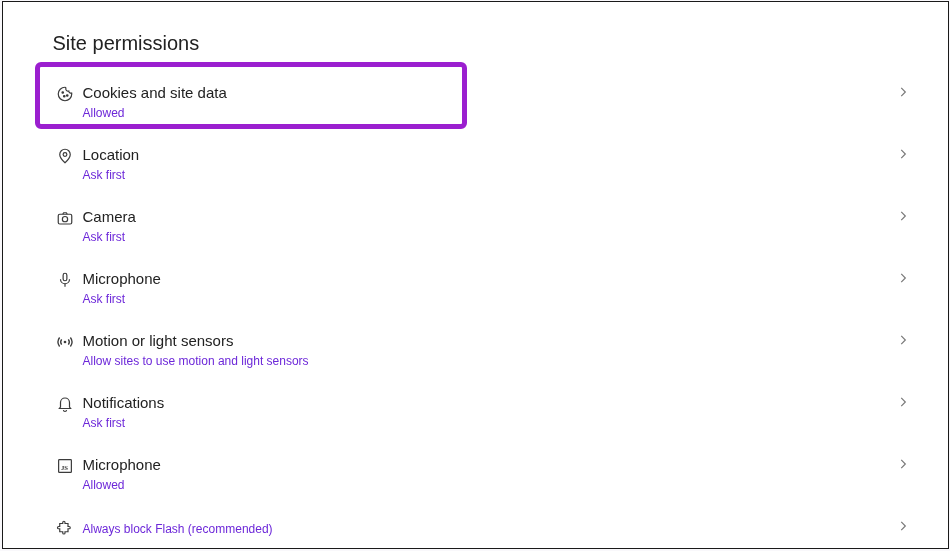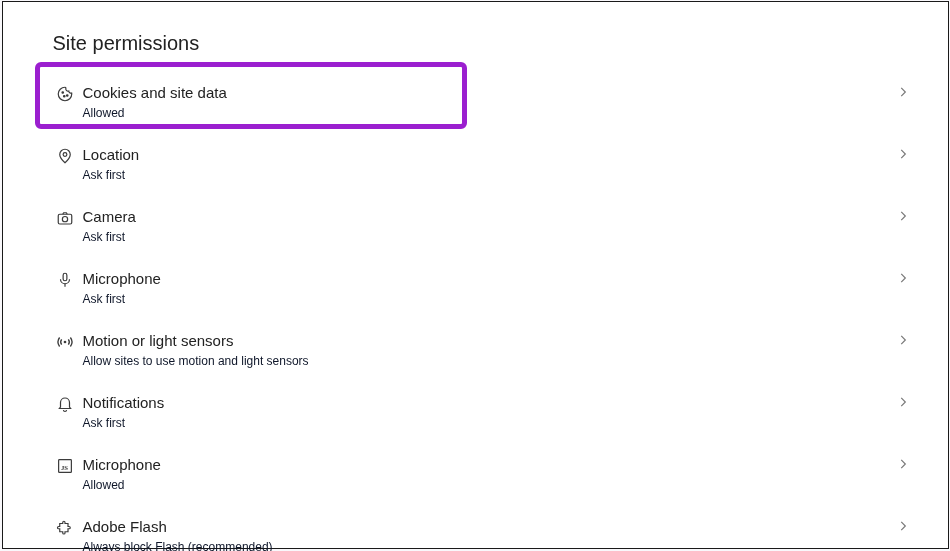--- a/index.html
+++ b/index.html
@@ -56,21 +56,21 @@
       min-width: 0;
     }
     .title {
       font-size: 15px;
       color: #222;
       font-weight: 400;
       line-height: 1.2;
     }
     .sub {
       font-size: 12px;
-      color: #0f172a;
+      color: #6d28d9;
       margin-top: 4px;
     }
     .chevron {
       position: absolute;
       right: -42px;
       top: 11px;
     }
     .chevron svg { stroke: #777; }
     .highlight-box {
       position: absolute;
@@ -224,21 +224,20 @@
       </span>
     </div>
 
     <div class="row">
       <span class="icon-wrap">
         <svg width="18" height="18" viewBox="0 0 24 24" fill="none" stroke-width="1.6">
           <path d="M5 6h4V4.5a1.5 1.5 0 1 1 3 0V6h4v4h1.5a1.5 1.5 0 1 1 0 3H16v4h-4v1.5a1.5 1.5 0 1 1-3 0V17H5v-4H3.5a1.5 1.5 0 1 1 0-3H5V6Z"></path>
         </svg>
       </span>
       <div class="texts">
-        <div class="title">Adobe Flash</div>
         <div class="sub">Always block Flash (recommended)</div>
       </div>
       <span class="chevron">
         <svg width="14" height="14" viewBox="0 0 24 24" fill="none" stroke-width="2">
             <polyline points="9 5 16 12 9 19"></polyline>
           </svg>
       </span>
     </div>
 
   </div>

